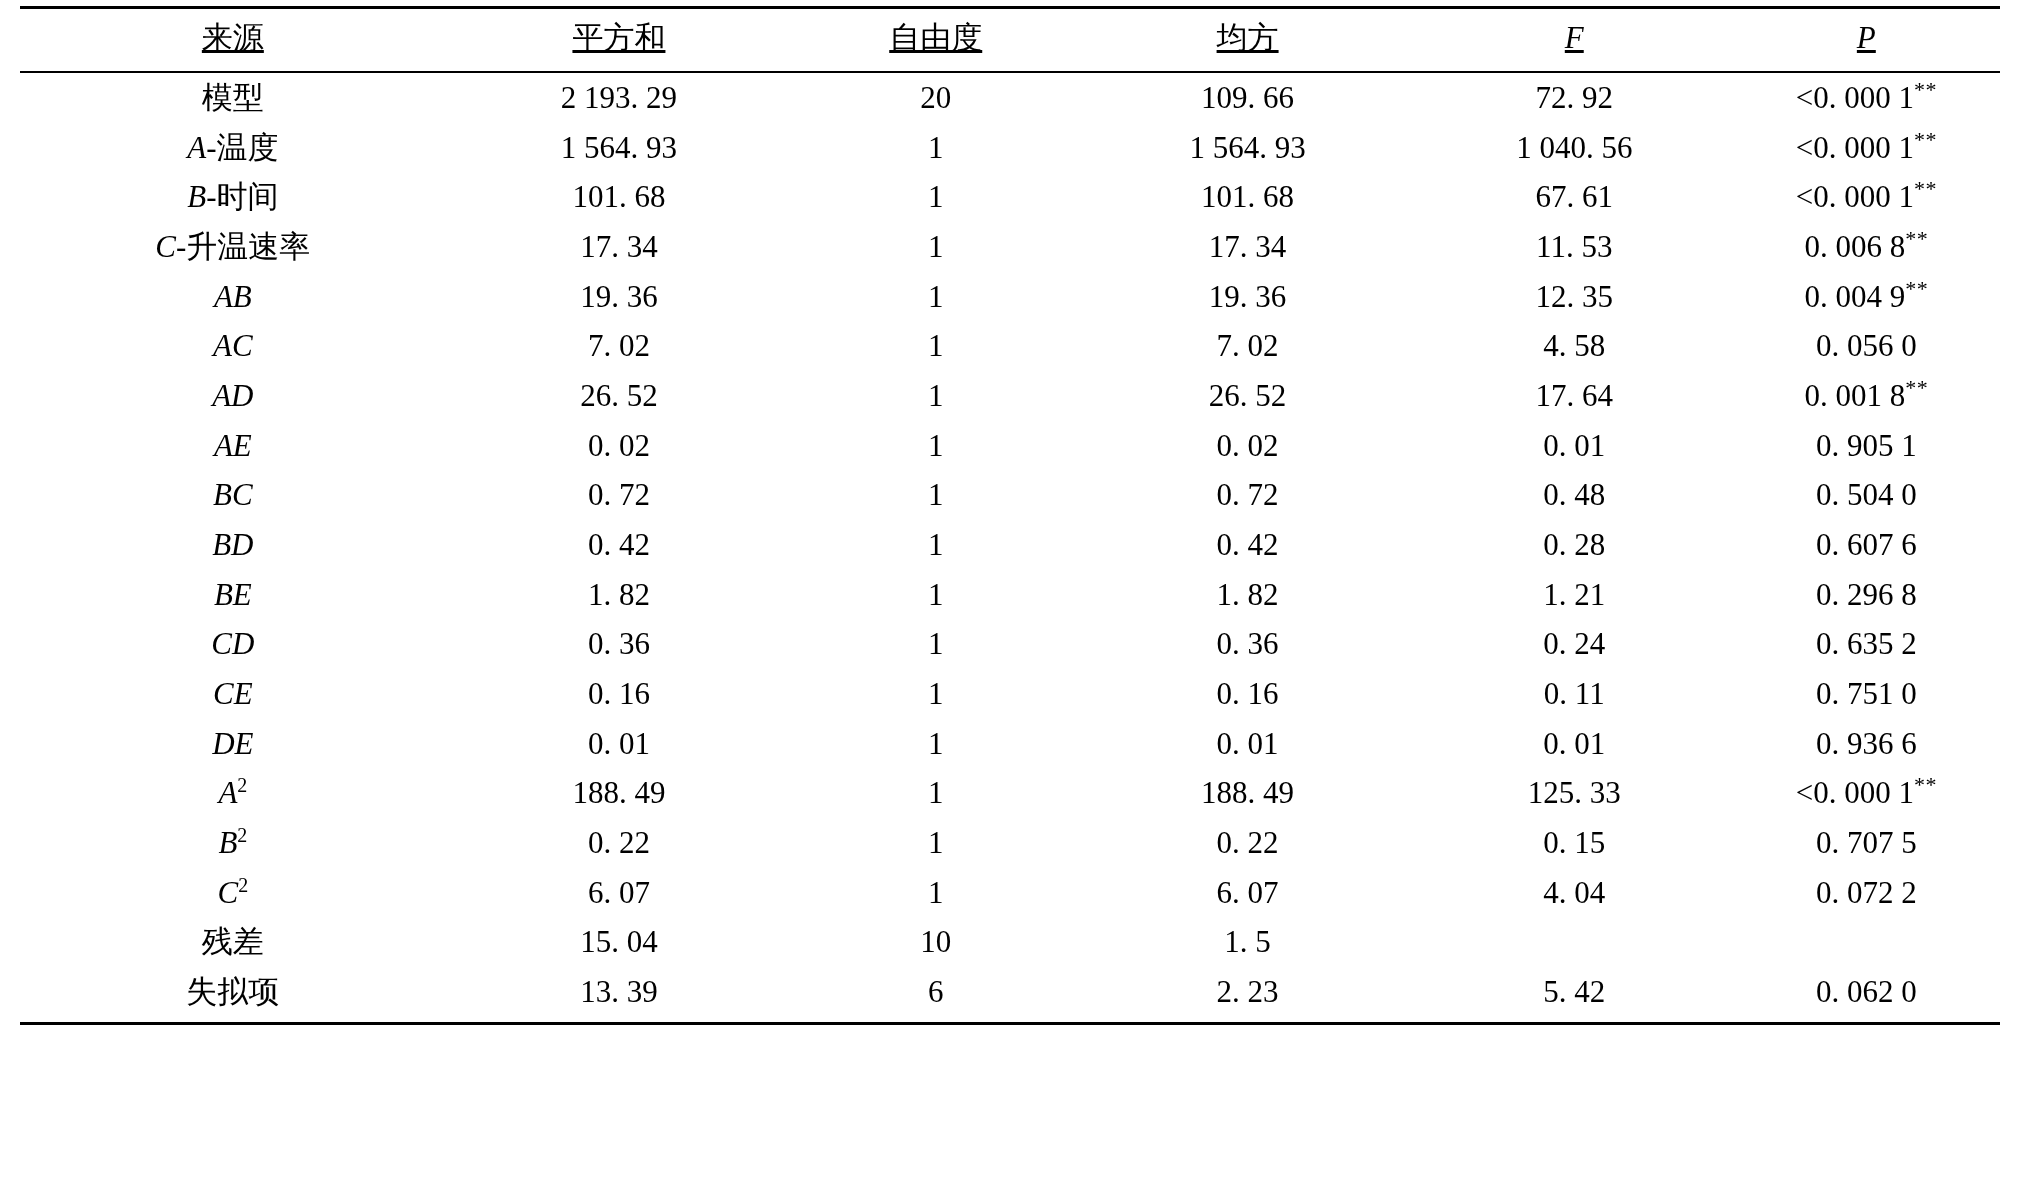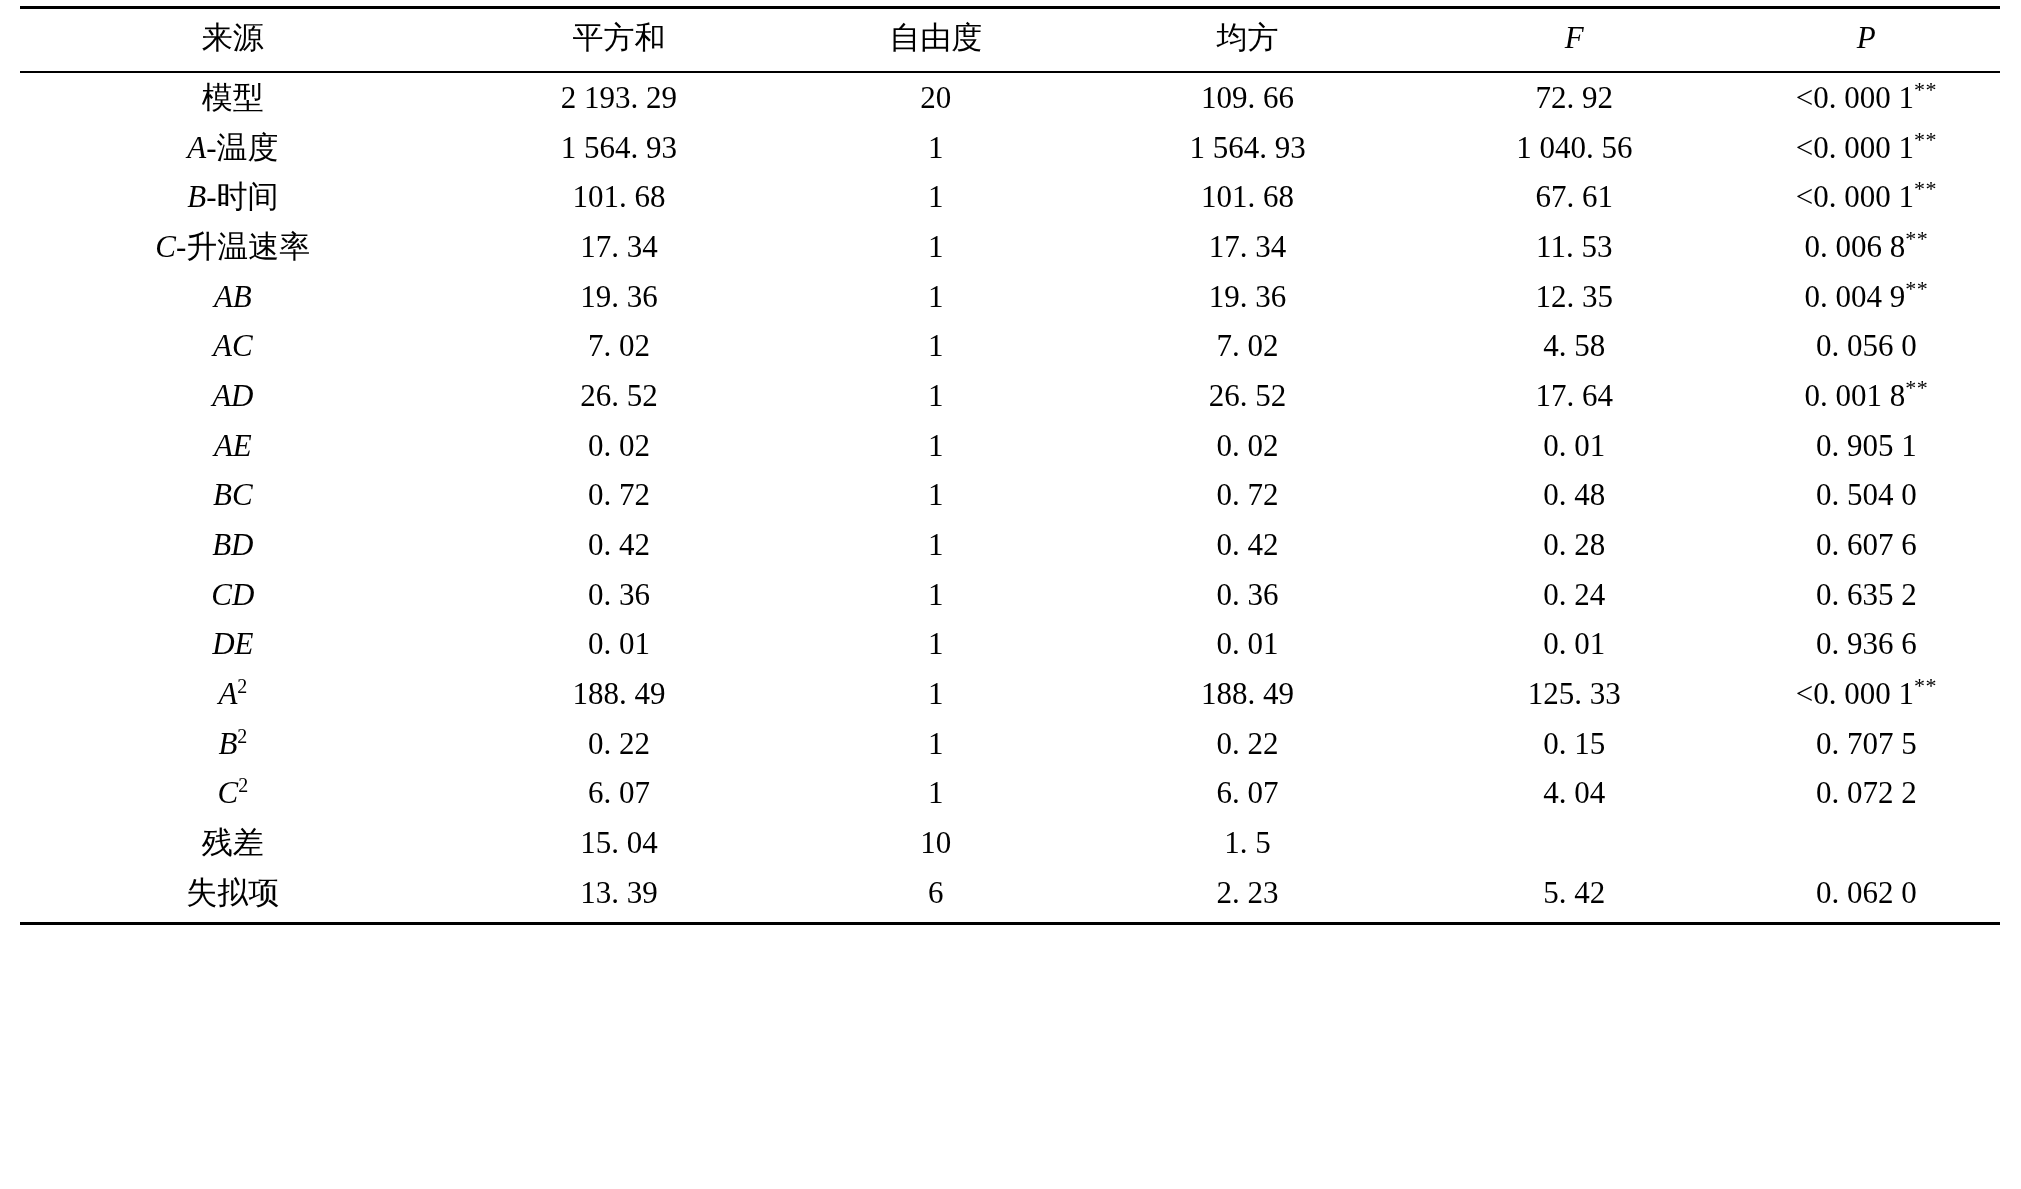--- a/index.html
+++ b/index.html
@@ -24,20 +24,21 @@
     margin-top: 6px;
     table-layout: fixed;
   }
   table.anova thead tr th {
     font-weight: normal;
     font-size: 31px;
     padding: 8px 0 12px 0;
     text-align: center;
     border-top: 3px solid #000;
     border-bottom: 2px solid #000;
+    text-decoration: underline;
   }
   table.anova tbody tr td {
     font-size: 31px;
     padding: 5px 0 5px 0;
     text-align: center;
     line-height: 1.28;
   }
   table.anova tbody tr:last-child td {
     border-bottom: 3px solid #000;
     padding-bottom: 10px;
@@ -164,26 +165,42 @@
         </tr>
         <tr>
           <td><span class="cell-inner"><span class="ital">BD</span></span></td>
           <td>0. 42</td>
           <td>1</td>
           <td>0. 42</td>
           <td>0. 28</td>
           <td><span class="cell-inner">0. 607 6</span></td>
         </tr>
         <tr>
+          <td><span class="cell-inner"><span class="ital">BE</span></span></td>
+          <td>1. 82</td>
+          <td>1</td>
+          <td>1. 82</td>
+          <td>1. 21</td>
+          <td><span class="cell-inner">0. 296 8</span></td>
+        </tr>
+        <tr>
           <td><span class="cell-inner"><span class="ital">CD</span></span></td>
           <td>0. 36</td>
           <td>1</td>
           <td>0. 36</td>
           <td>0. 24</td>
           <td><span class="cell-inner">0. 635 2</span></td>
+        </tr>
+        <tr>
+          <td><span class="cell-inner"><span class="ital">CE</span></span></td>
+          <td>0. 16</td>
+          <td>1</td>
+          <td>0. 16</td>
+          <td>0. 11</td>
+          <td><span class="cell-inner">0. 751 0</span></td>
         </tr>
         <tr>
           <td><span class="cell-inner"><span class="ital">DE</span></span></td>
           <td>0. 01</td>
           <td>1</td>
           <td>0. 01</td>
           <td>0. 01</td>
           <td><span class="cell-inner">0. 936 6</span></td>
         </tr>
         <tr>

